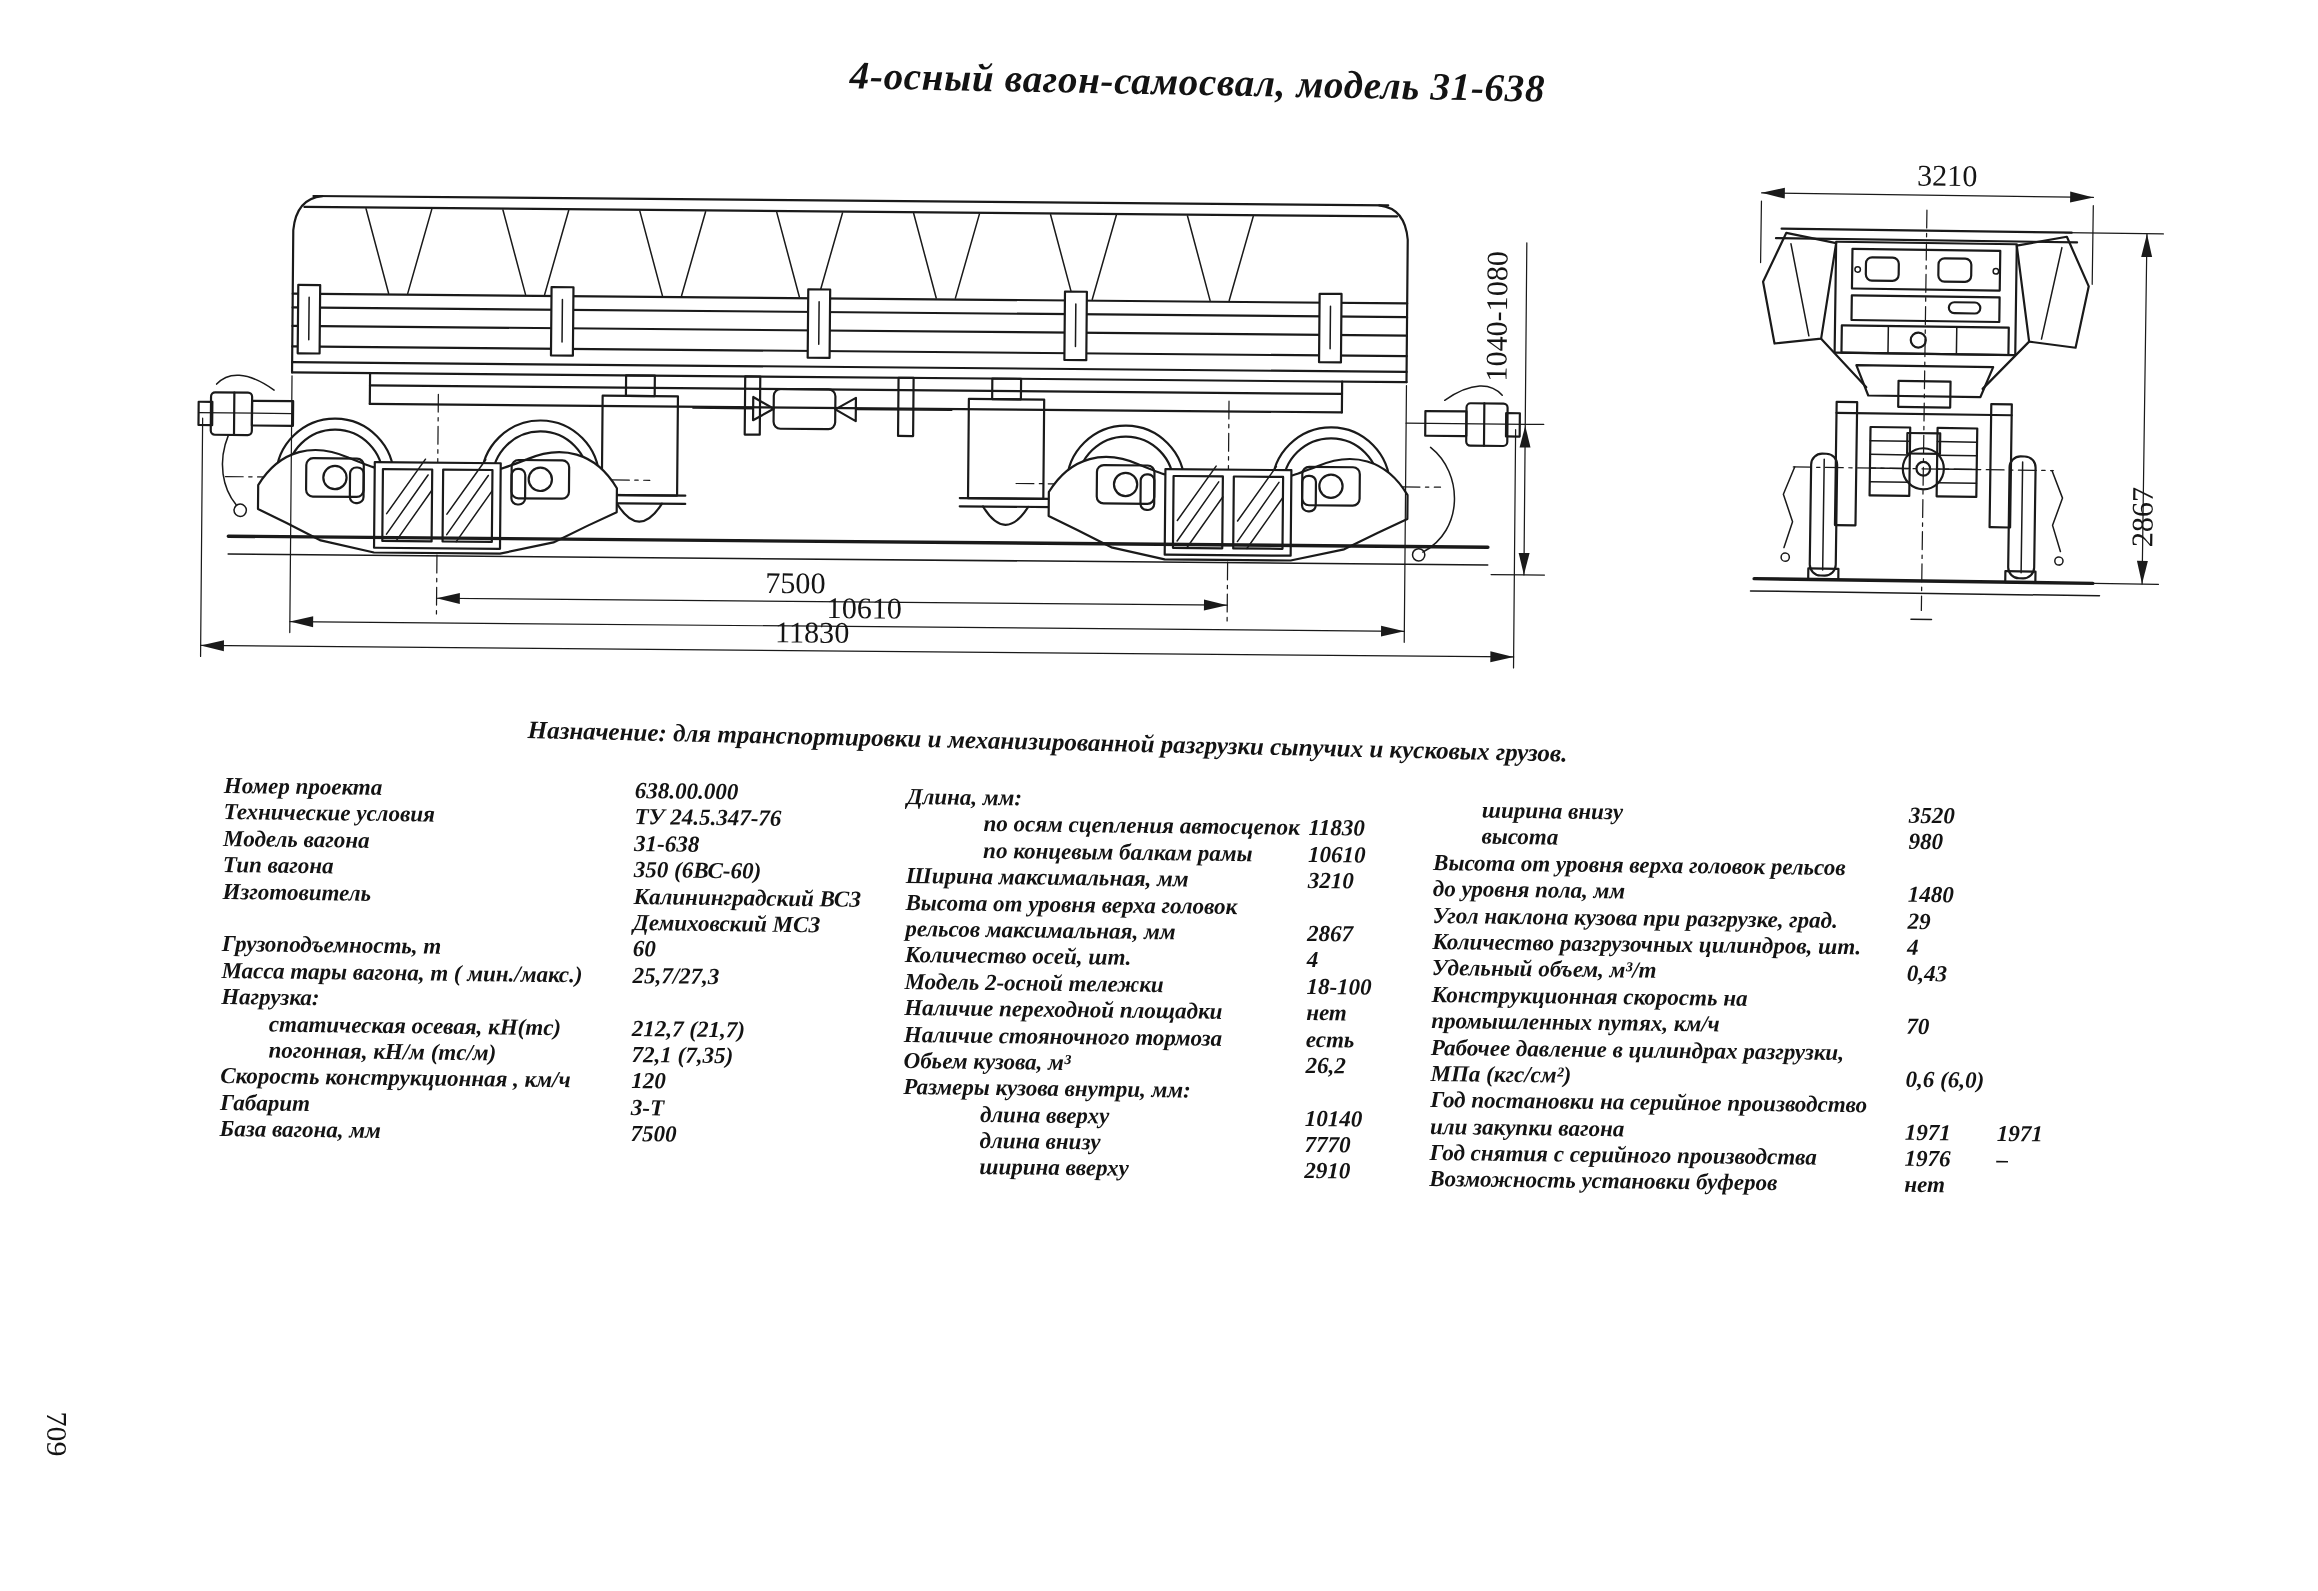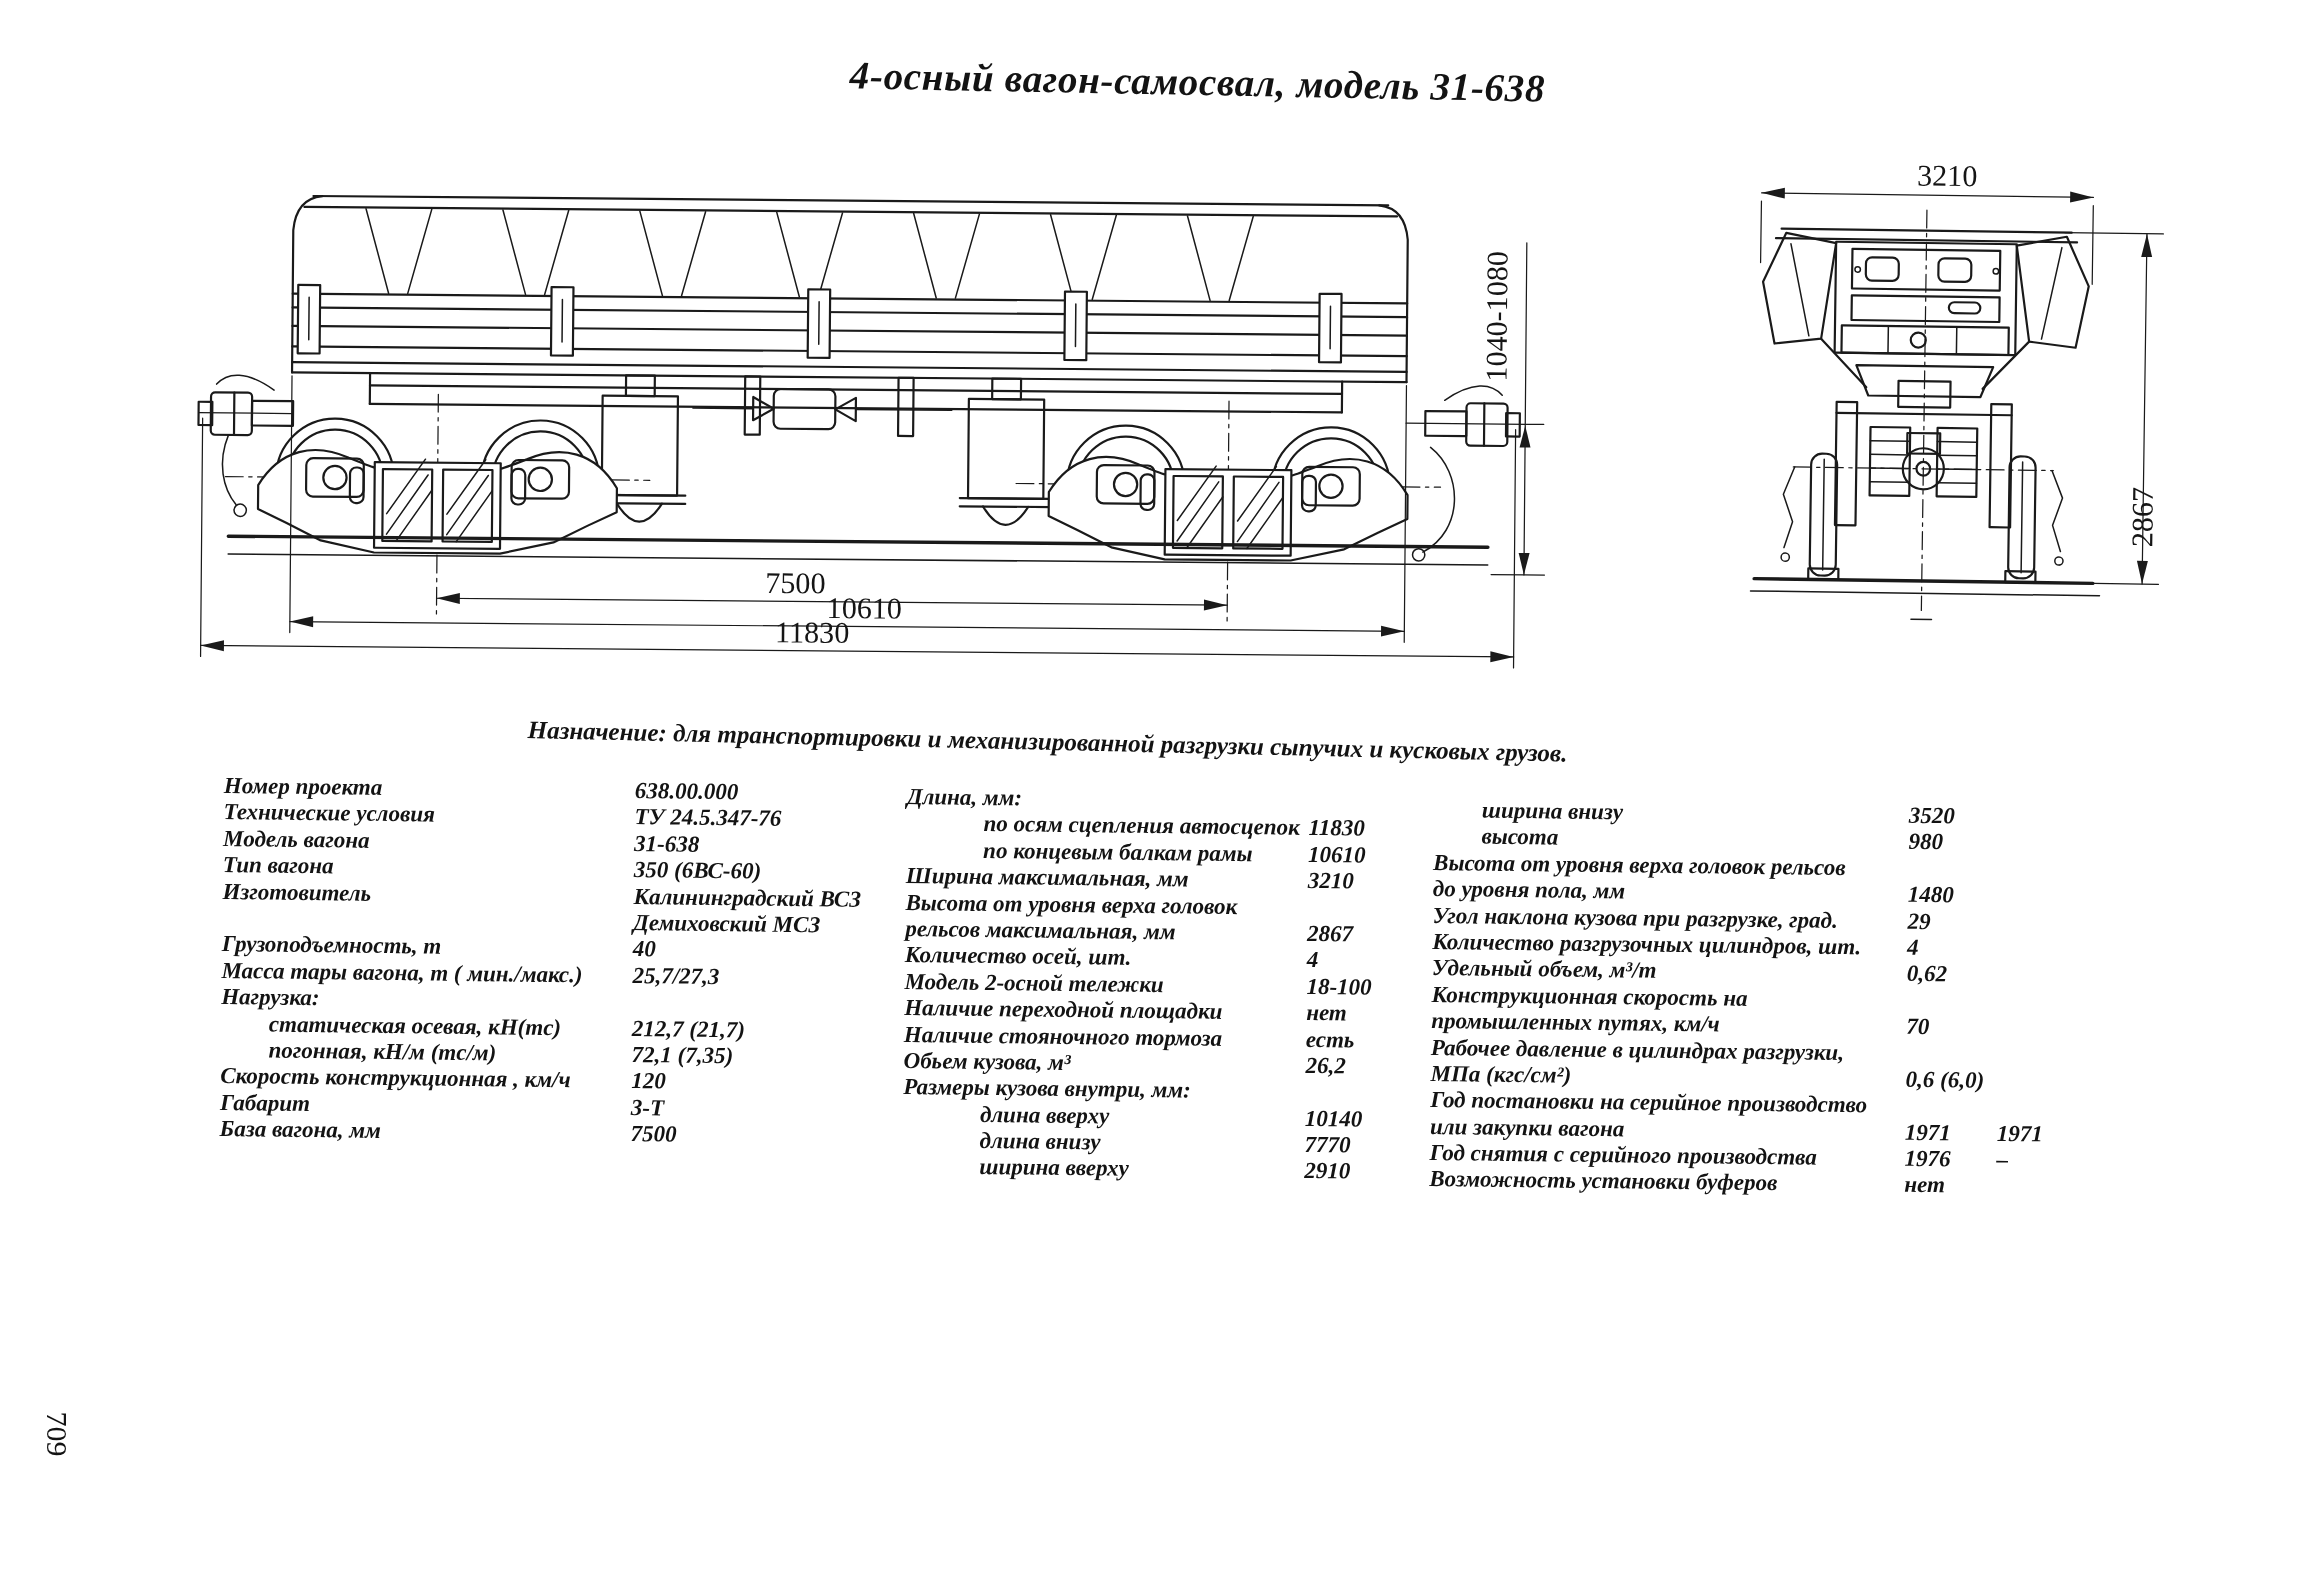--- a/index.html
+++ b/index.html
@@ -268,21 +268,21 @@
 
   <div class="purpose">Назначение: для транспортировки и механизированной разгрузки сыпучих и кусковых грузов.</div>
 
   <div class="spec-col" style="left:224px;top:773px;--vx:411px">
     <div class="srow"><span class="lbl">Номер проекта</span><span class="val">638.00.000</span></div>
     <div class="srow"><span class="lbl">Технические условия</span><span class="val">ТУ 24.5.347-76</span></div>
     <div class="srow"><span class="lbl">Модель вагона</span><span class="val">31-638</span></div>
     <div class="srow"><span class="lbl">Тип вагона</span><span class="val">350 (6ВС-60)</span></div>
     <div class="srow"><span class="lbl">Изготовитель</span><span class="val">Калининградский ВСЗ</span></div>
     <div class="srow"><span class="lbl"></span><span class="val">Демиховский МСЗ</span></div>
-    <div class="srow"><span class="lbl">Грузоподъемность, т</span><span class="val">40</span></div>
+    <div class="srow"><span class="lbl">Грузоподъемность, т</span><span class="val">60</span></div>
     <div class="srow"><span class="lbl">Масса тары вагона, т ( мин./макс.)</span><span class="val">25,7/27,3</span></div>
     <div class="srow"><span class="lbl">Нагрузка:</span></div>
     <div class="srow ind"><span class="lbl">статическая осевая, кН(тс)</span><span class="val">212,7 (21,7)</span></div>
     <div class="srow ind"><span class="lbl">погонная, кН/м (тс/м)</span><span class="val">72,1 (7,35)</span></div>
     <div class="srow"><span class="lbl">Скорость конструкционная , км/ч</span><span class="val">120</span></div>
     <div class="srow"><span class="lbl">Габарит</span><span class="val">3-Т</span></div>
     <div class="srow"><span class="lbl">База вагона, мм</span><span class="val">7500</span></div>
   </div>
 
   <div class="spec-col" style="left:907px;top:784px;--vx:402px">
@@ -303,21 +303,21 @@
     <div class="srow ind2"><span class="lbl">ширина вверху</span><span class="val">2910</span></div>
   </div>
 
   <div class="spec-col" style="left:1434px;top:797px;--vx:475px;--vx2:567px">
     <div class="srow ind"><span class="lbl">ширина внизу</span><span class="val">3520</span></div>
     <div class="srow ind"><span class="lbl">высота</span><span class="val">980</span></div>
     <div class="srow"><span class="lbl">Высота от уровня верха головок рельсов</span></div>
     <div class="srow"><span class="lbl">до уровня пола, мм</span><span class="val">1480</span></div>
     <div class="srow"><span class="lbl">Угол наклона кузова при разгрузке, град.</span><span class="val">29</span></div>
     <div class="srow"><span class="lbl">Количество разгрузочных цилиндров, шт.</span><span class="val">4</span></div>
-    <div class="srow"><span class="lbl">Удельный объем, м³/т</span><span class="val">0,62</span></div>
+    <div class="srow"><span class="lbl">Удельный объем, м³/т</span><span class="val">0,43</span></div>
     <div class="srow"><span class="lbl">Конструкционная скорость на</span></div>
     <div class="srow"><span class="lbl">промышленных путях, км/ч</span><span class="val">70</span></div>
     <div class="srow"><span class="lbl">Рабочее давление в цилиндрах разгрузки,</span></div>
     <div class="srow"><span class="lbl">МПа (кгс/см²)</span><span class="val">0,6 (6,0)</span></div>
     <div class="srow"><span class="lbl">Год постановки на серийное производство</span></div>
     <div class="srow"><span class="lbl">или закупки вагона</span><span class="val">1971</span><span class="val2">1971</span></div>
     <div class="srow"><span class="lbl">Год снятия с серийного производства</span><span class="val">1976</span><span class="val2">–</span></div>
     <div class="srow"><span class="lbl">Возможность установки буферов</span><span class="val">нет</span></div>
   </div>
 

